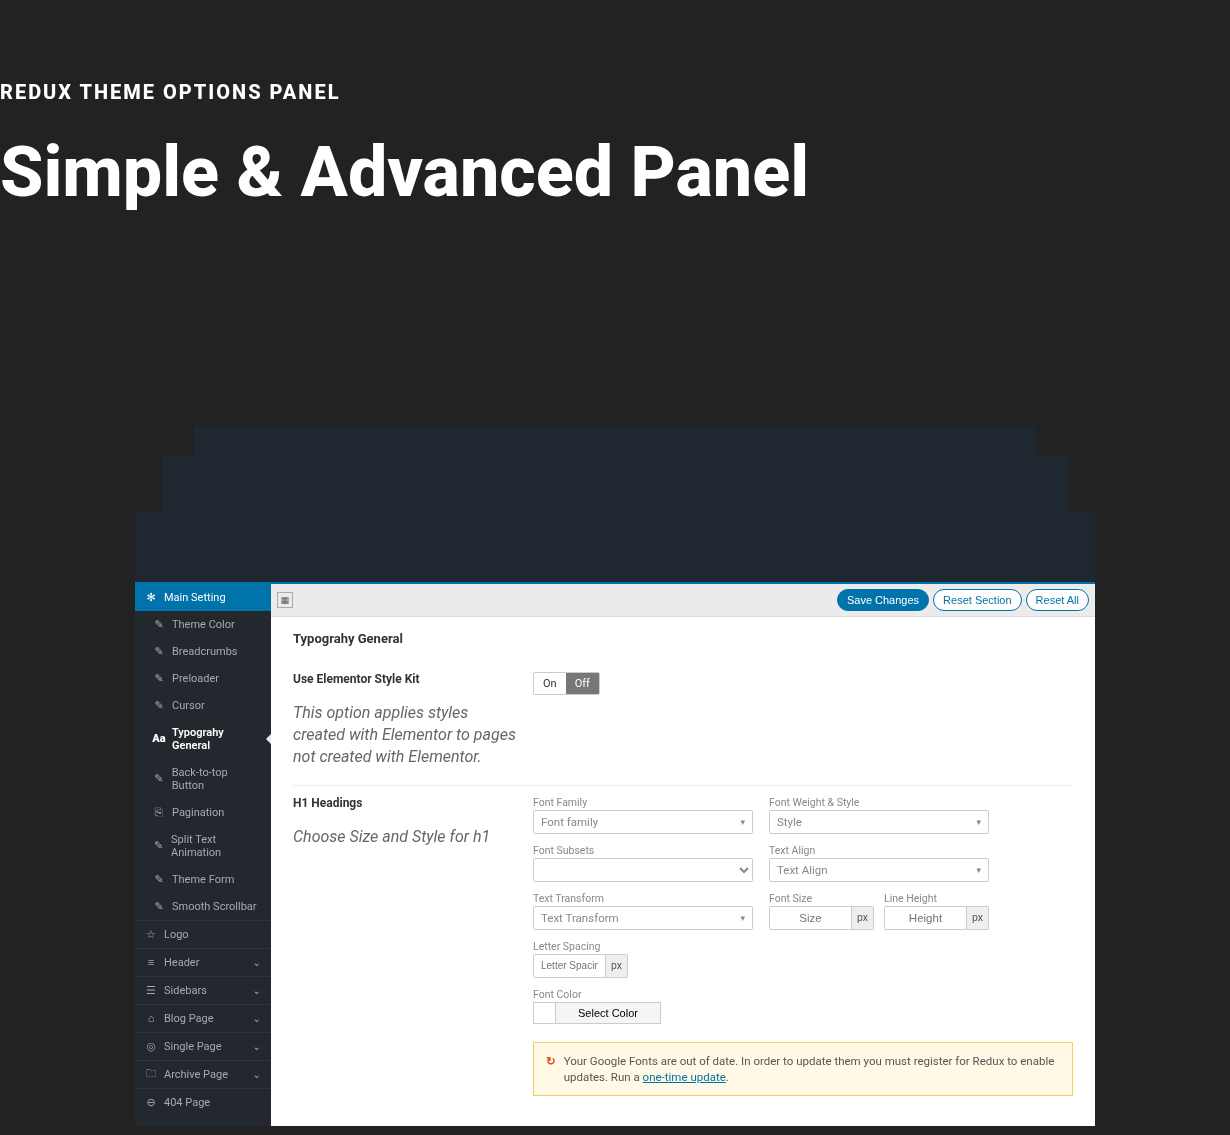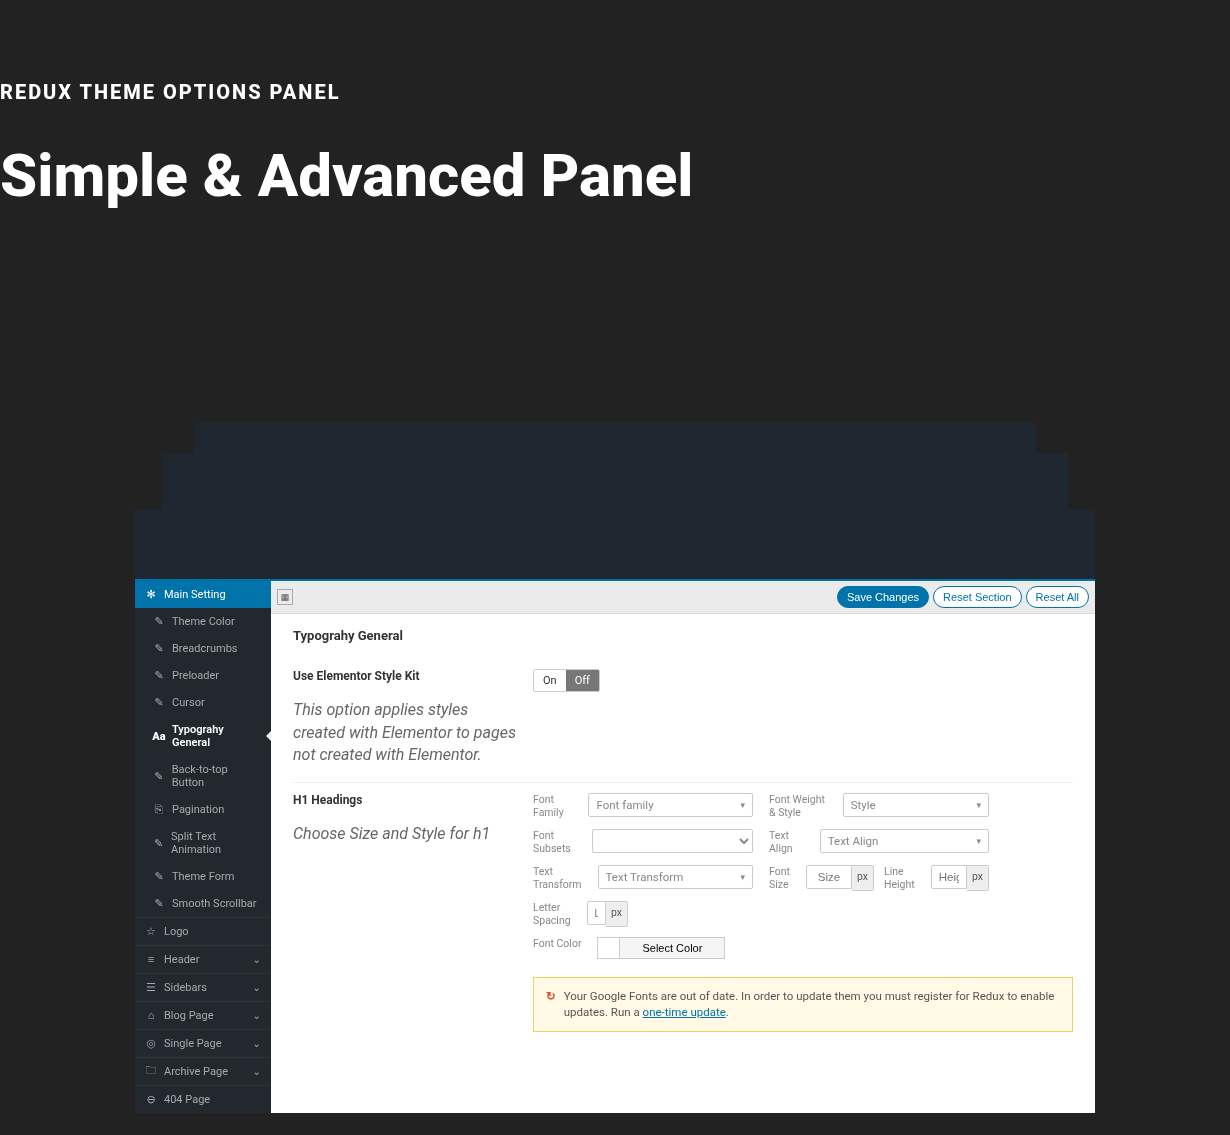--- a/index.html
+++ b/index.html
@@ -1,19 +1,19 @@
 <!DOCTYPE html>
 <html><head>
 <meta charset="utf-8">
 <style>
 * { box-sizing: border-box; margin: 0; padding: 0; }
 body { font-family: -apple-system, BlinkMacSystemFont, "Segoe UI", Roboto, Arial, sans-serif; background: #222; width: 1230px; }
 .hero { background: #222; text-align: left; padding: 80px 0 60px; color: #fff; }
 .hero-eyebrow { font-size: 20px; font-weight: 800; letter-spacing: 2px; color: #fff; }
-.hero-title { font-size: 60px; font-weight: 800; margin-top: 40px; line-height: 1.05; }
+.hero-title { font-size: 70px; font-weight: 800; margin-top: 32px; line-height: 1.05; }
 .hero-desc { font-size: 26px; margin-top: 52px; line-height: 1.7; color: #eee; font-weight: 400; }
 .frame-stack { position: relative; width: 1044px; margin: 60px auto 0; }
 .stack-layer { background: #1f2731; margin: 0 auto; }
 .stack-1 { width: 842px; height: 30px; }
 .stack-2 { width: 906px; height: 56px; }
 .stack-3 { width: 960px; height: 70px; }
 .panel { width: 960px; margin: 0 auto; background: #fff; border-top: 2px solid #0073aa; display: flex; min-height: 470px; overflow: hidden; }
 .sidebar { width: 136px; background: #22282d; color: #a7aaad; font-size: 11px; flex-shrink: 0; }
 .side-item { display: flex; align-items: center; padding: 7px 10px; gap: 7px; cursor: pointer; position: relative; }
 .side-item.active { background: #0073aa; color: #fff; }
@@ -35,21 +35,21 @@
 .row:last-child { border-bottom: none; }
 .row-left { width: 240px; flex-shrink: 0; padding-right: 14px; }
 .row-left strong { font-size: 12px; font-weight: 700; }
 .row-left .desc { font-size: 16px; color: #666; margin-top: 16px; line-height: 1.4; font-style: italic; }
 .row-right { flex: 1; }
 .toggle { display: inline-flex; border: 1px solid #ccc; border-radius: 2px; overflow: hidden; }
 .toggle span { font-size: 11px; padding: 4px 9px; cursor: pointer; }
 .toggle .on { background: #fff; color: #333; }
 .toggle .off { background: #777; color: #fff; }
 .form-grid { display: grid; grid-template-columns: 220px 220px; gap: 10px 16px; }
-.fld { display: flex; flex-direction: row; gap: 16px; }
+.fld { display: flex; flex-direction: column; gap: 1px; }
 .fld label { font-size: 10.5px; color: #888; }
 .fld select, .fld input, .dd { width: 100%; font-size: 11.5px; padding: 4px 7px; border: 1px solid #ccc; border-radius: 2px; background: #fff; color: #888; height: 24px; }
 .dd { display: flex; align-items: center; justify-content: space-between; cursor: pointer; color: #888; }
 .dd::after { content: "▾"; font-size: 9px; color: #888; }
 .unitbox { display: flex; }
 .unitbox input { flex: 1; text-align: center; border-radius: 2px 0 0 2px; color: #888; }
 .unitbox .u { border: 1px solid #ccc; border-left: 0; background: #eee; padding: 4px 5px; font-size: 10.5px; border-radius: 0 2px 2px 0; color: #555; }
 .half { display: grid; grid-template-columns: 1fr 1fr; gap: 10px; }
 .span2 { grid-column: 1; }
 .swatchbox { display: flex; }

